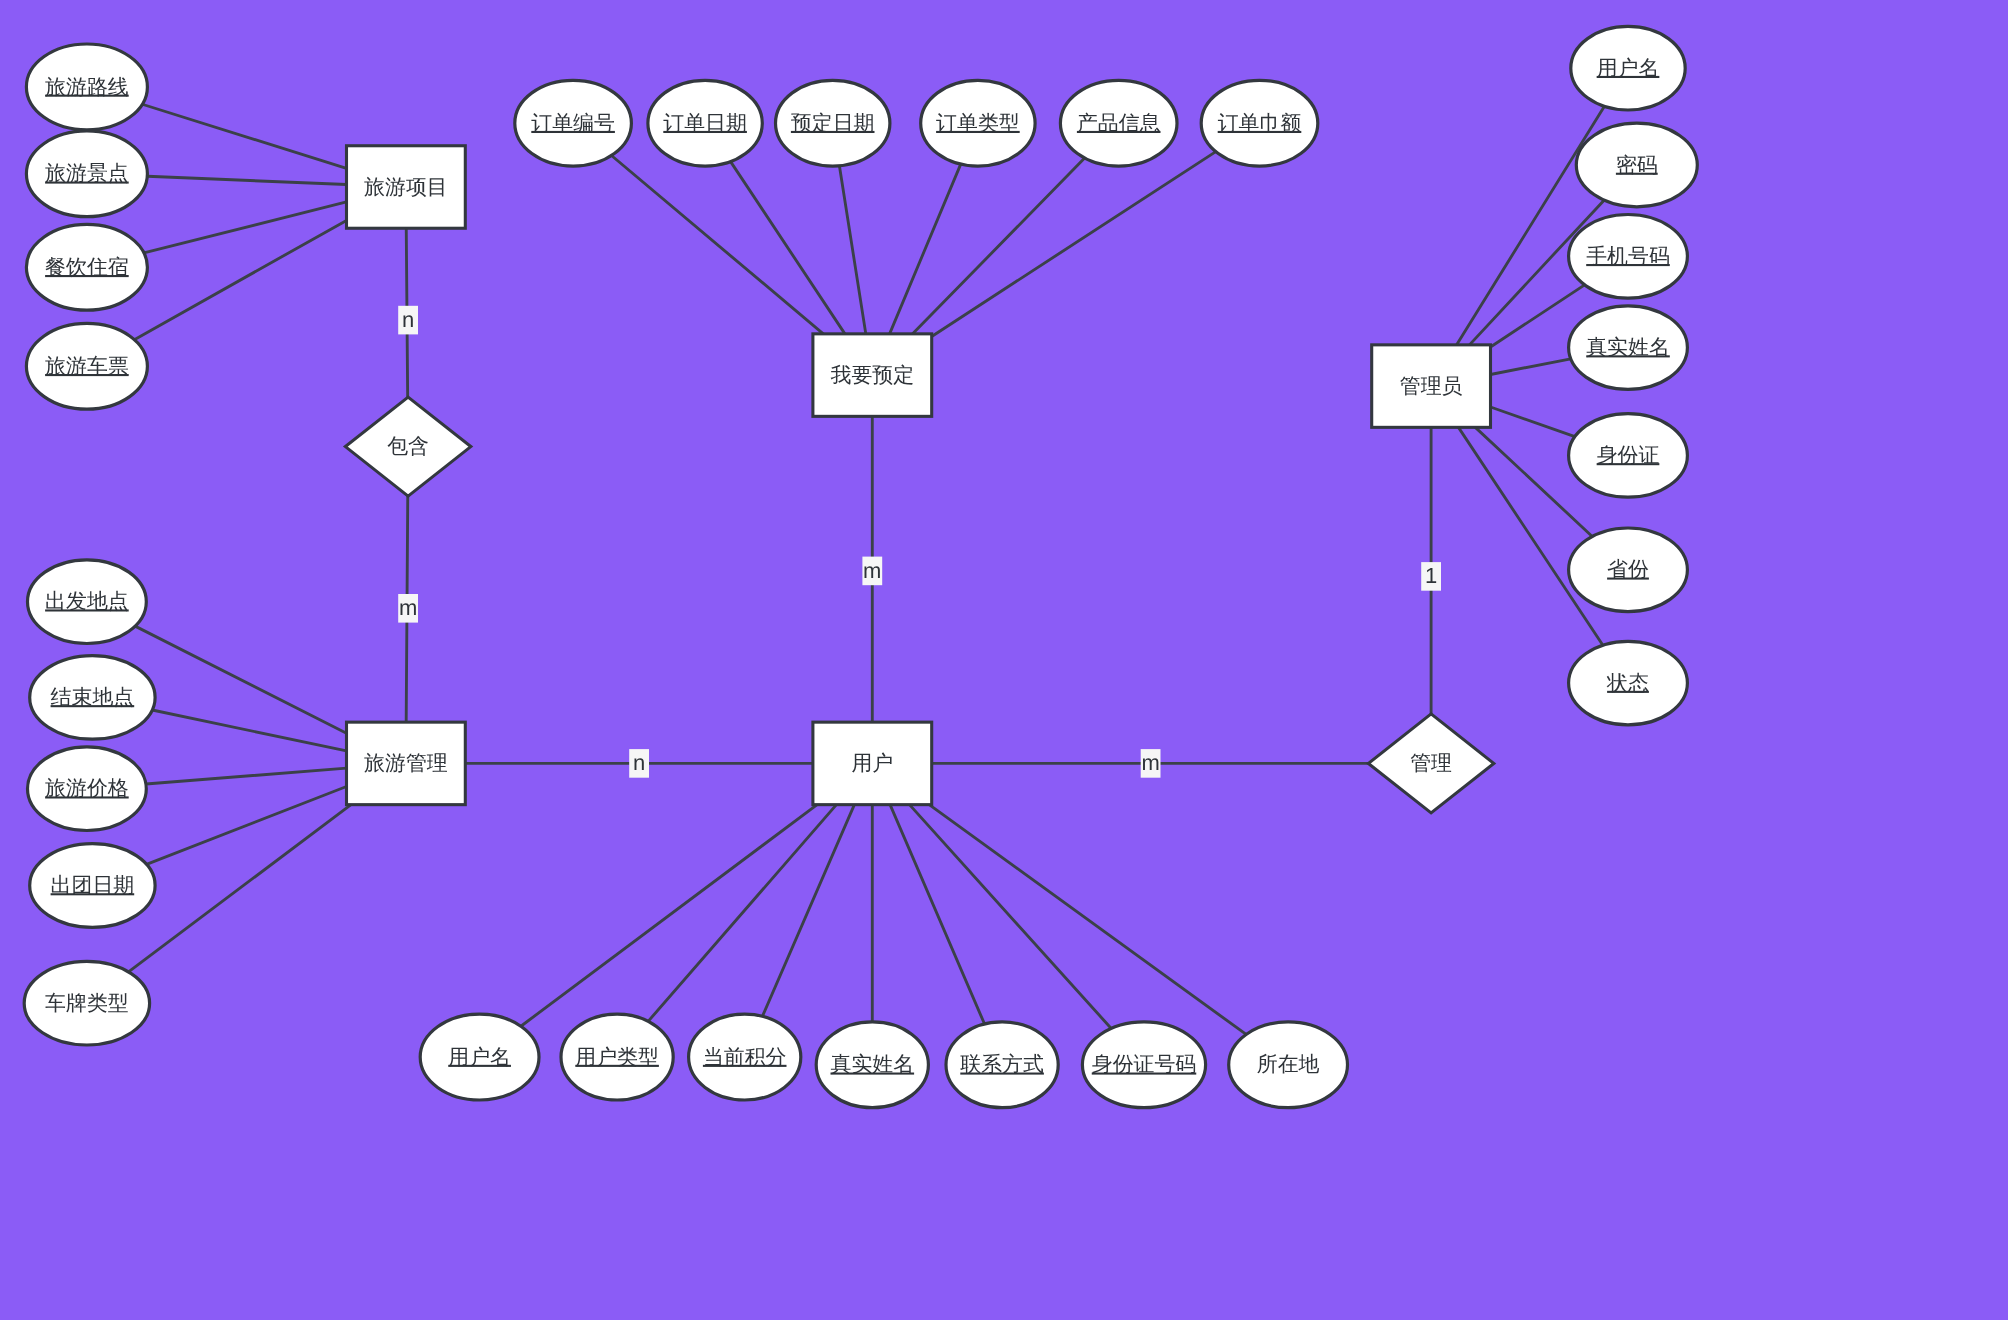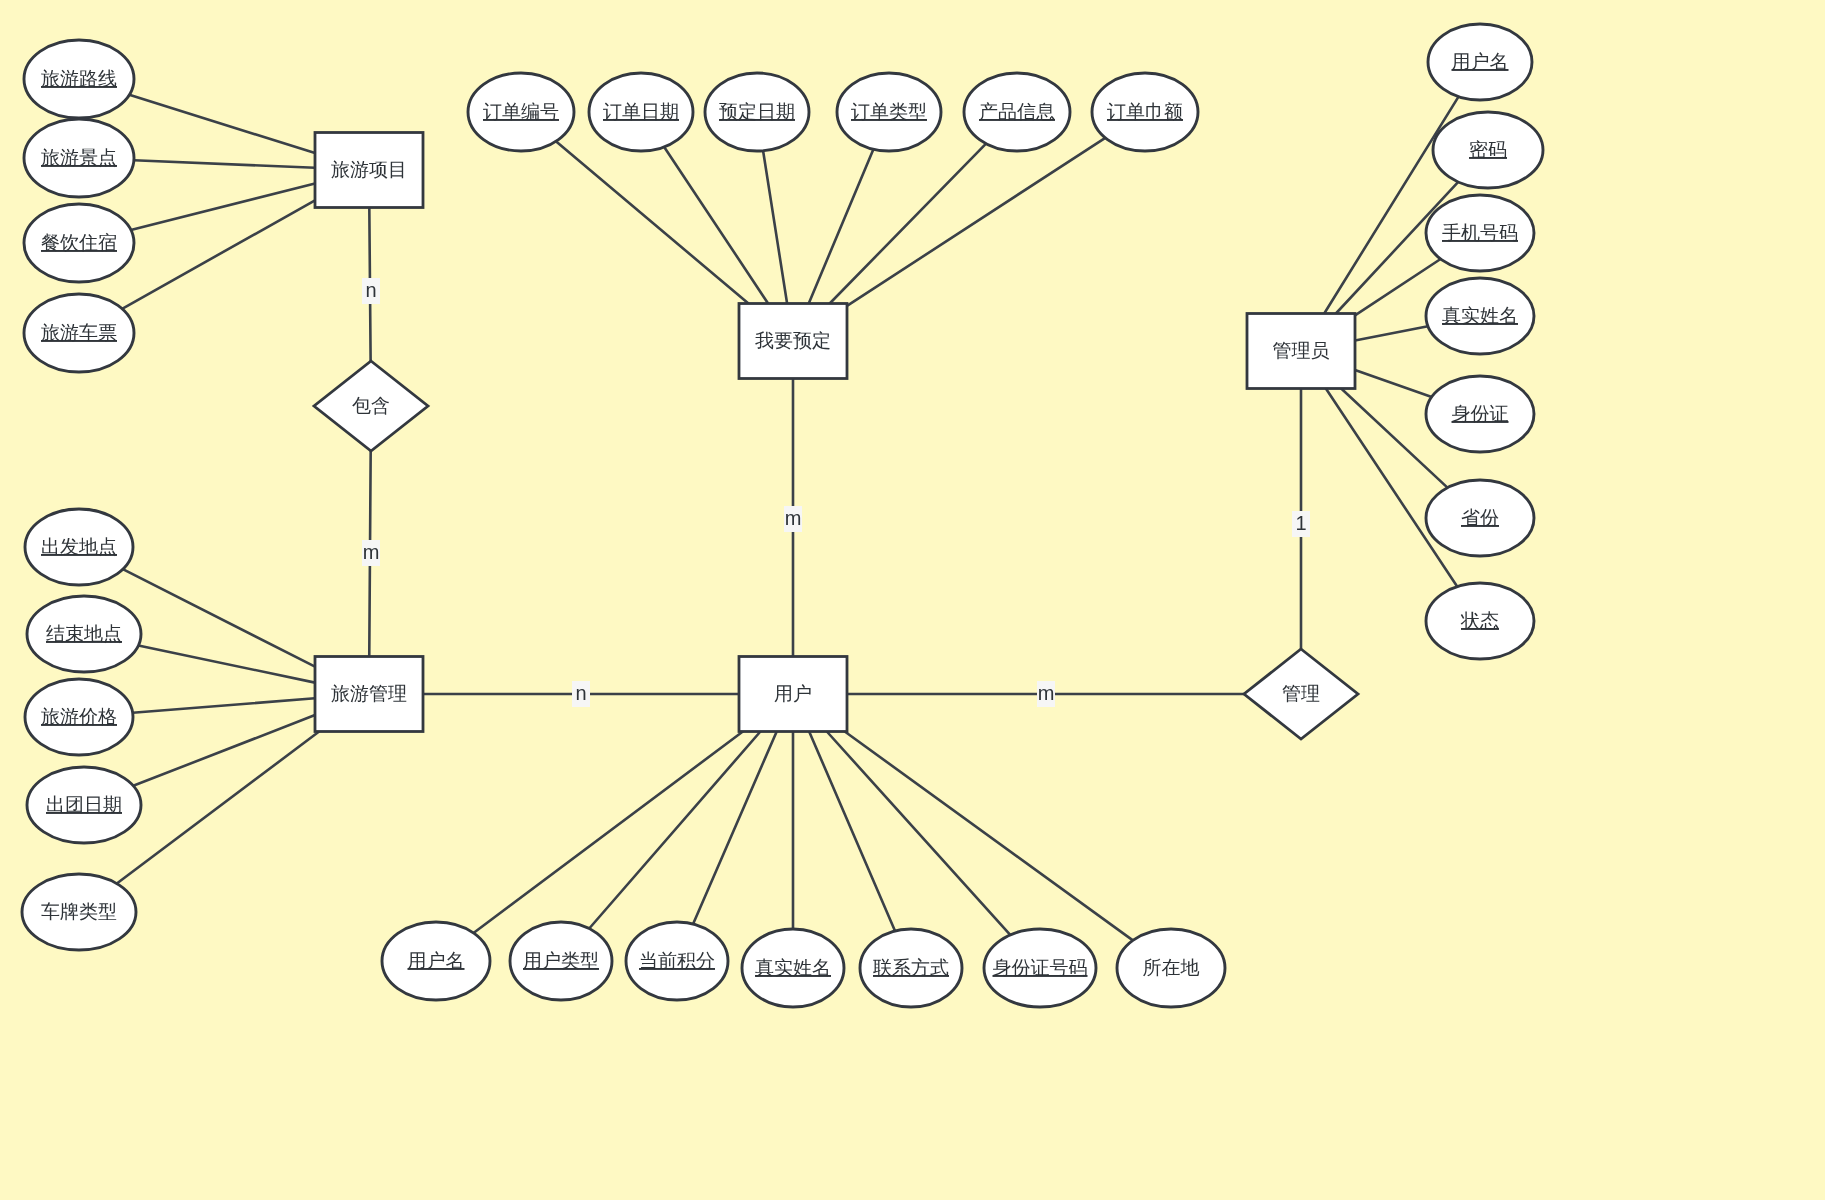--- a/index.html
+++ b/index.html
@@ -10,21 +10,21 @@
   body {
     width: 1825px;
     height: 1200px;
     font-family: "Liberation Sans", "DejaVu Sans", sans-serif;
     overflow: hidden;
   }
   #canvas {
     position: relative;
     width: 1825px;
     height: 1200px;
-    background: #fef9c3;
+    background: #8b5cf6;
   }
   svg#er {
     position: absolute;
     top: 0;
     left: 0;
     width: 1825px;
     height: 1200px;
     display: block;
   }
   .edge {

